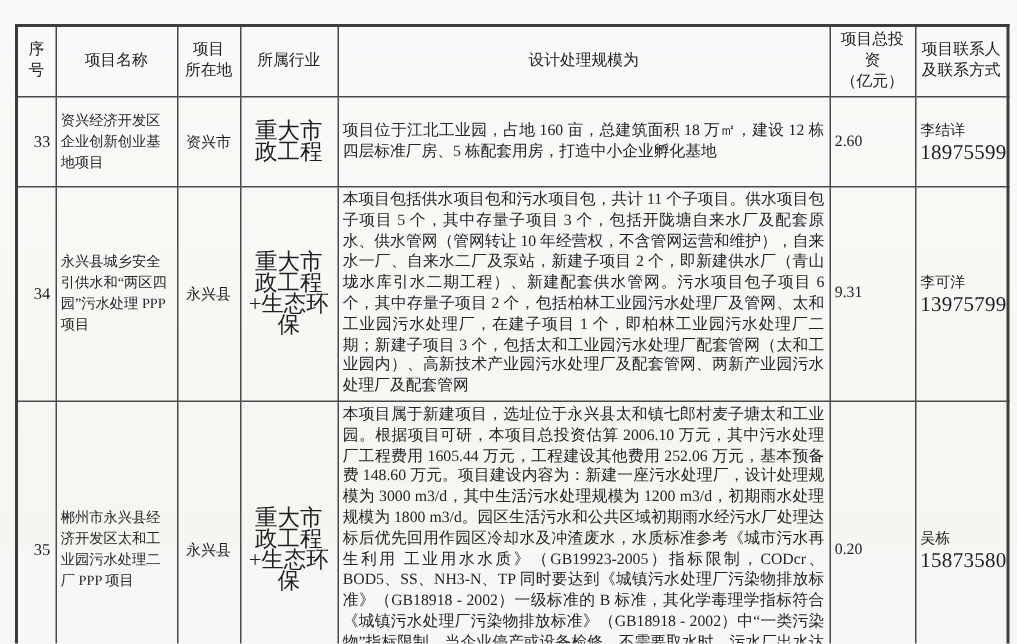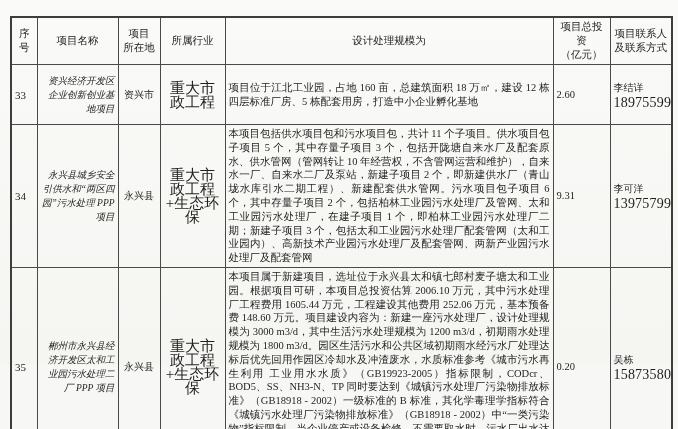--- a/index.html
+++ b/index.html
@@ -39,31 +39,30 @@
   }
   thead th {
     font-size: 10.5px;
     font-weight: normal;
     text-align: center;
     white-space: pre-line;
     line-height: 14px;
     color: #222;
   }
   td.c-seq {
-    text-align: left;
+    text-align: right;
     font-size: 11px;
     font-family: Liberation Serif, serif;
   }
   td.c-name {
-    text-align: right;
+    text-align: left;
     font-size: 9.5px;
     line-height: 14px;
     padding: 2px 4px;
     color: #262626;
-    font-style: italic;
   }
   td.c-loc {
     text-align: center;
     font-size: 10px;
   }
   td.c-ind {
     text-align: center;
     font-size: 15px;
     line-height: 14px;
   }

